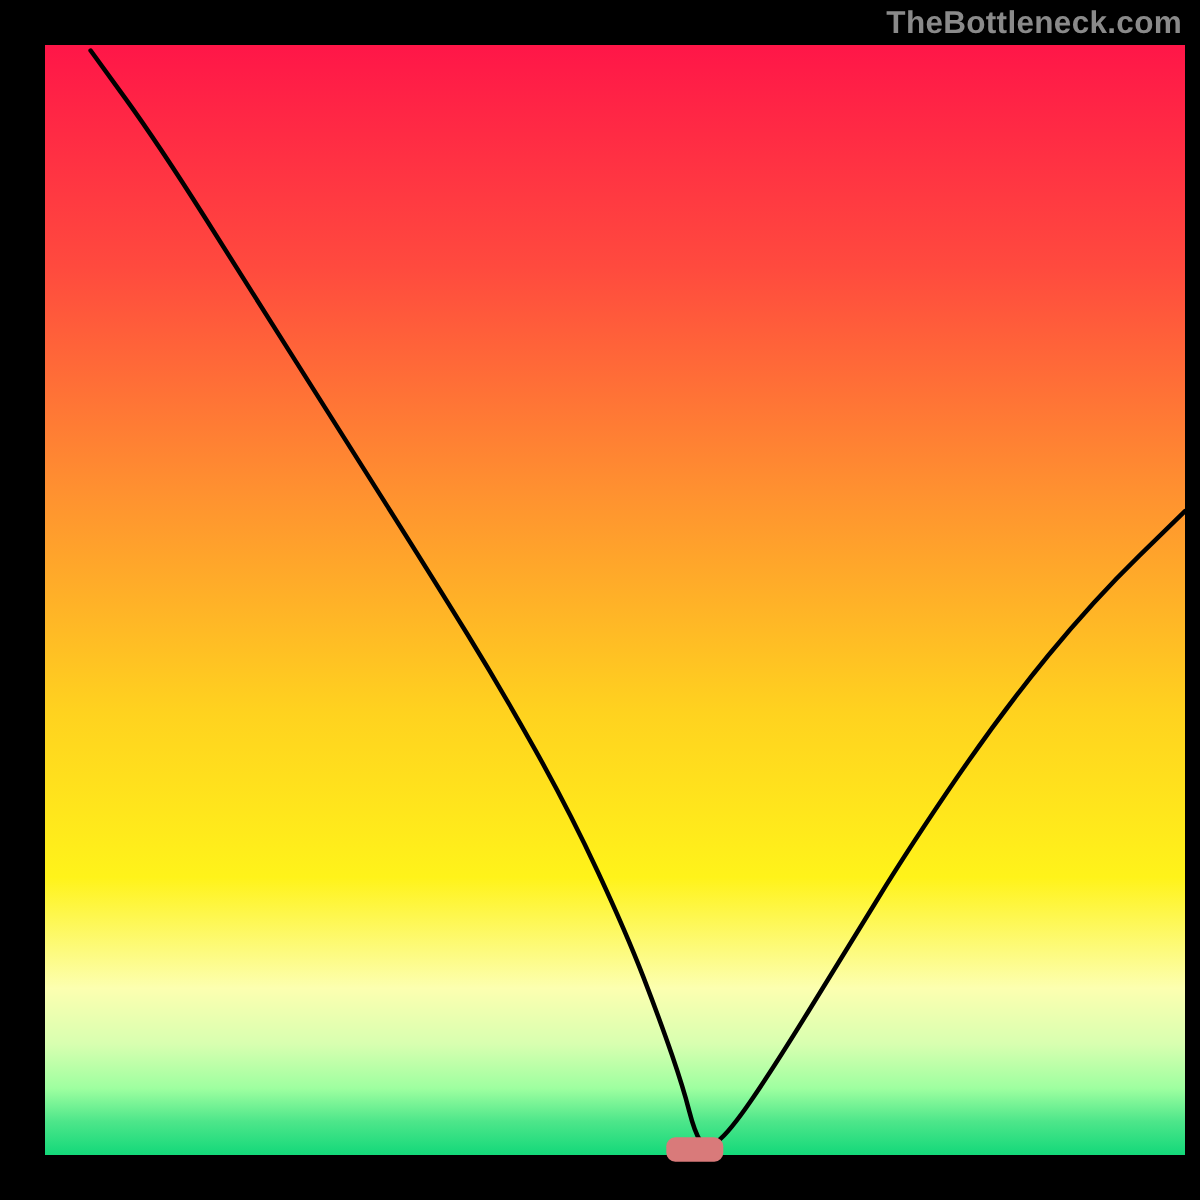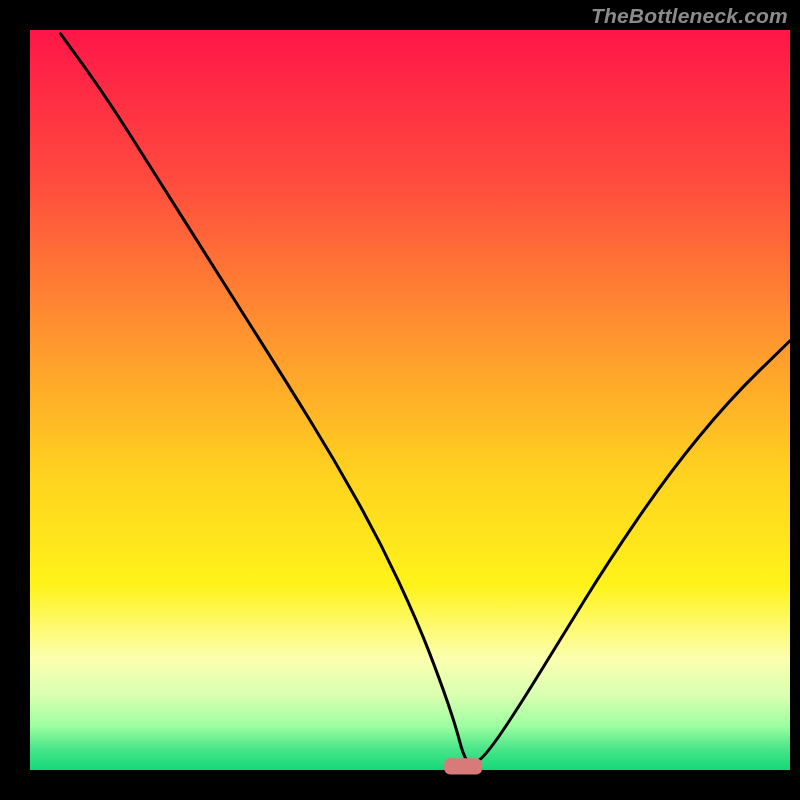--- a/index.html
+++ b/index.html
@@ -9,21 +9,20 @@
     height: 800px;
     background: #000000;
     overflow: hidden;
   }
   .frame {
     position: absolute;
     top: 0;
     left: 0;
     width: 800px;
     height: 702px;
-    font-style: italic;
   }
   svg {
     display: block;
   }
   .watermark {
     position: absolute;
     top: 4px;
     right: 12px;
     font-family: Arial, Helvetica, sans-serif;
     font-size: 21px;

